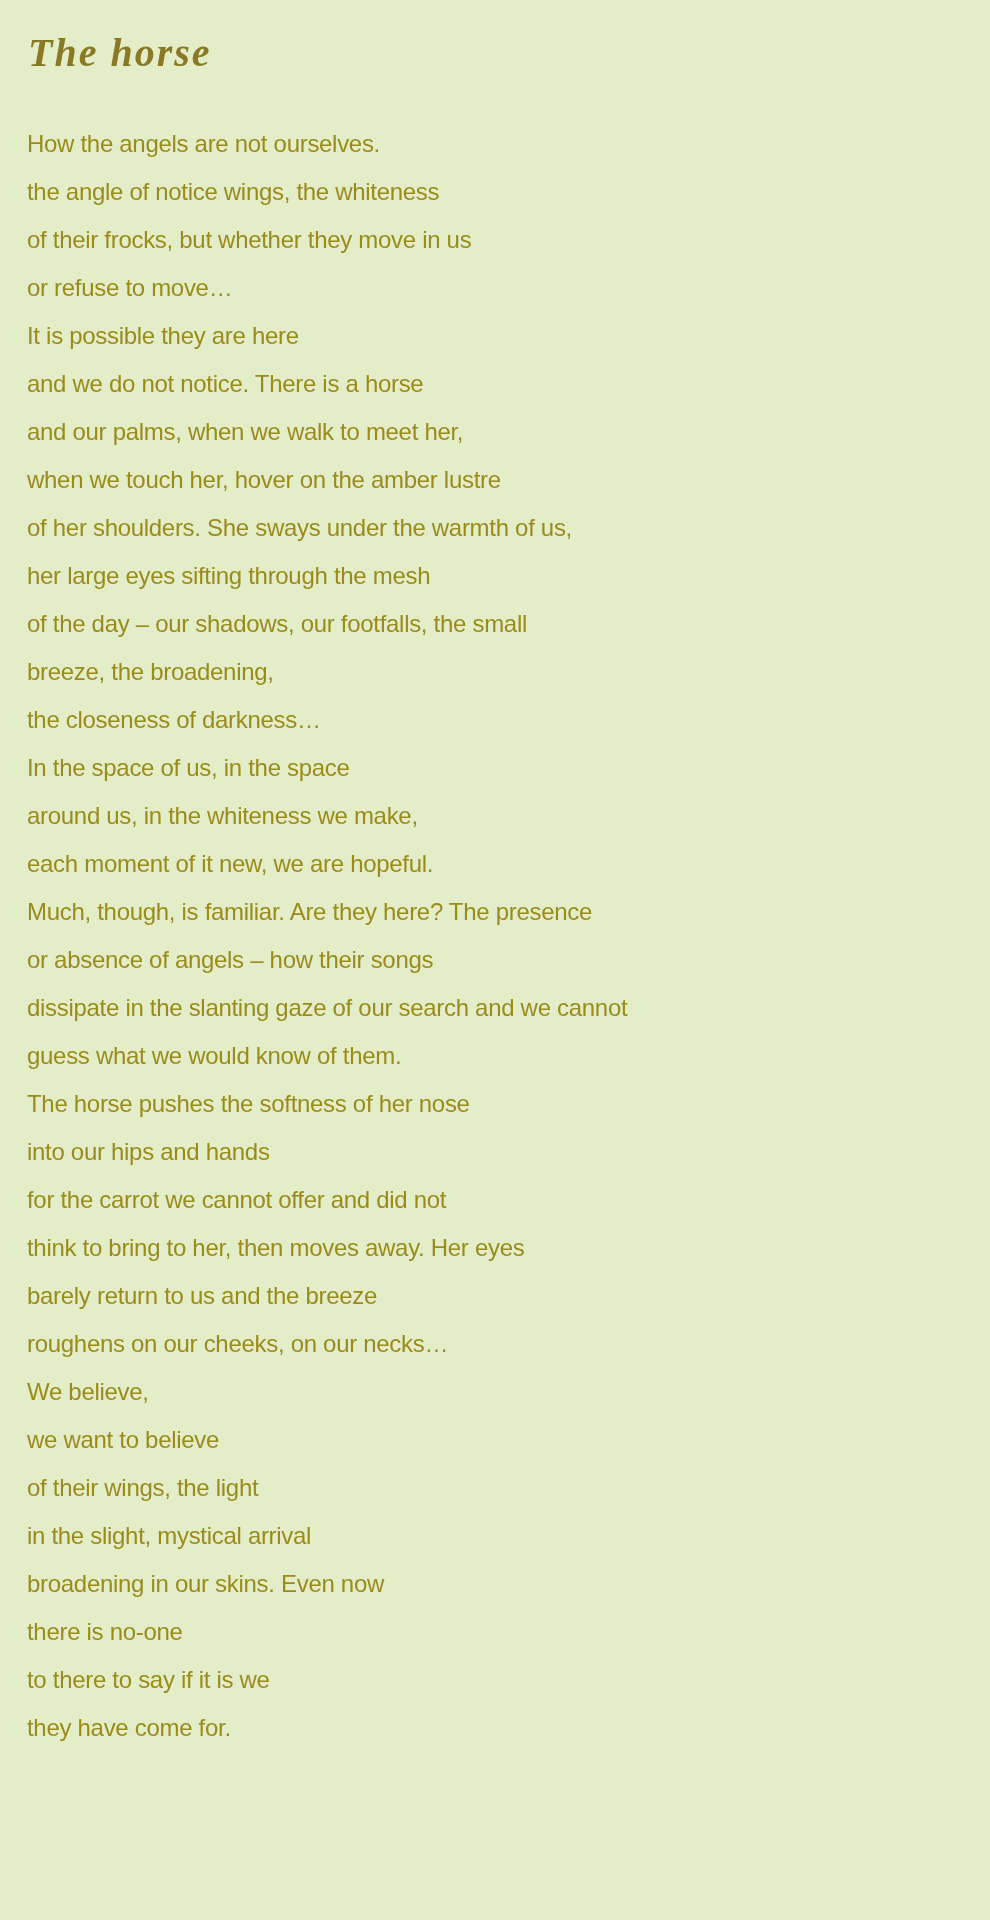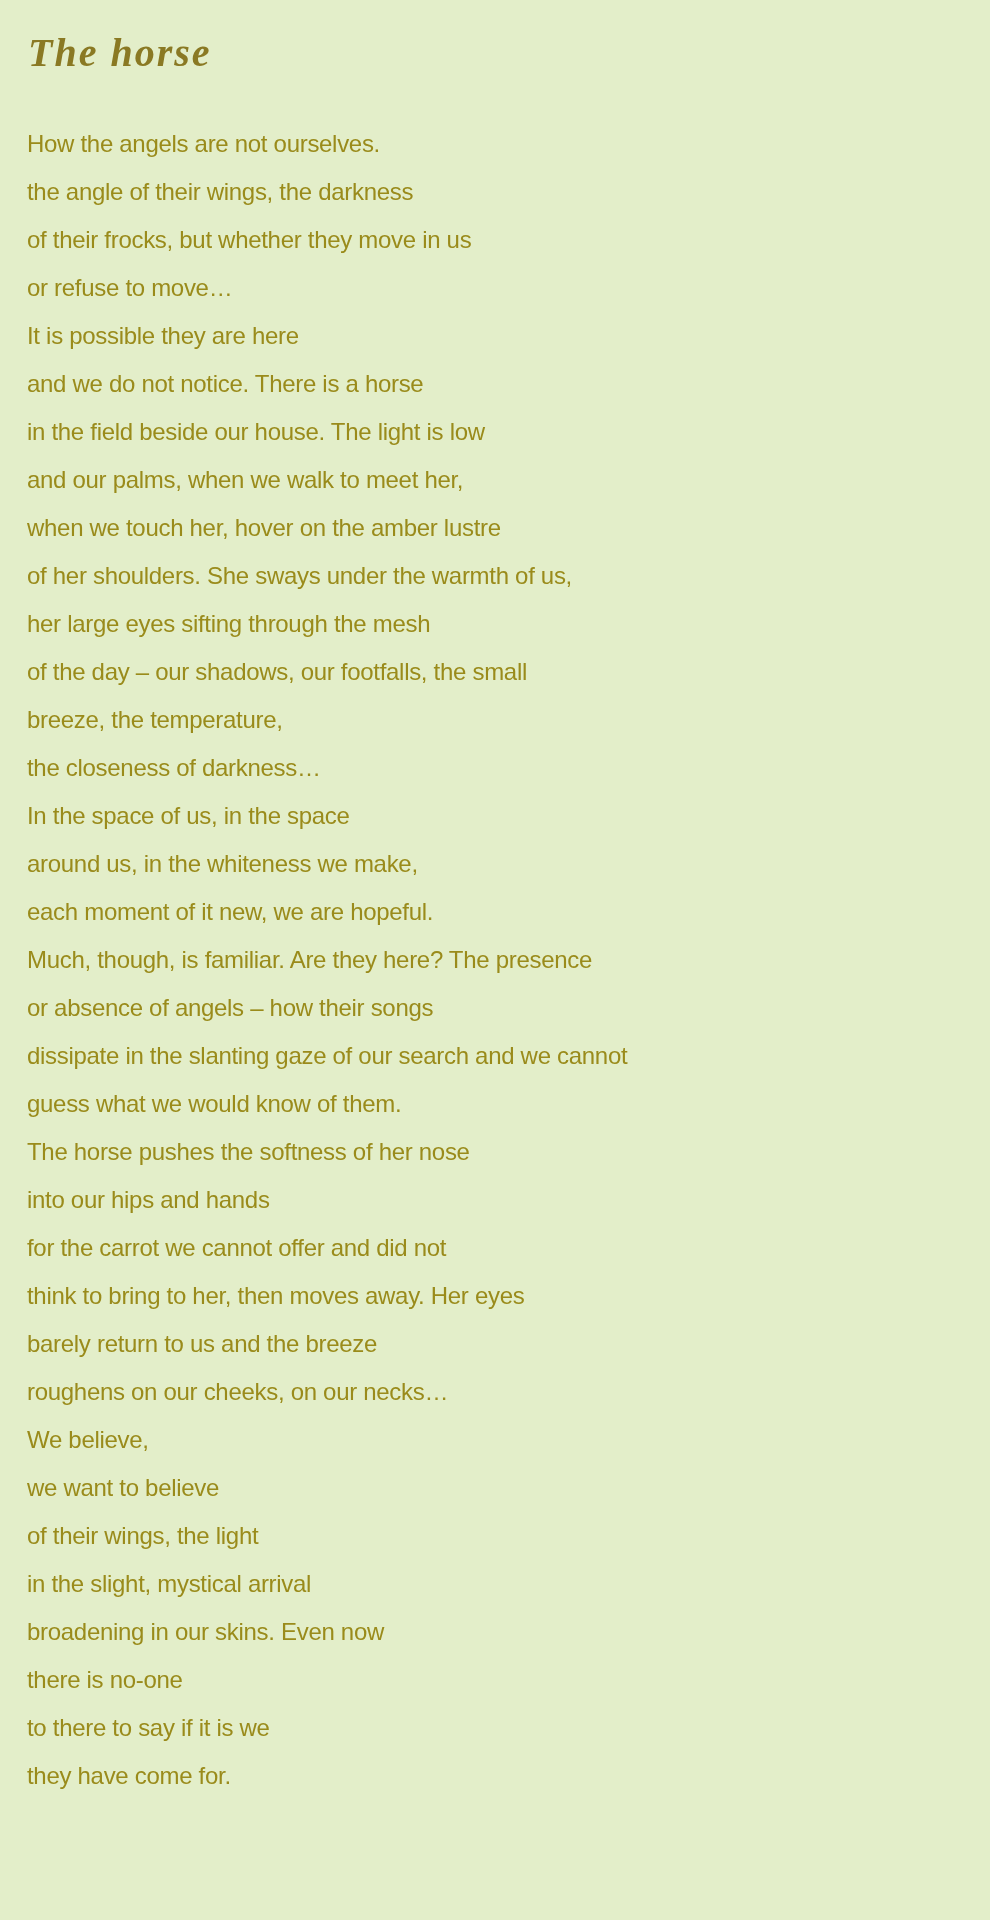--- a/index.html
+++ b/index.html
@@ -46,32 +46,31 @@
     height: 48px;
   }
 </style>
 </head>
 <body>
 
 <div class="page">
   <h1 class="poem-title">The horse</h1>
   <div class="poem-body">
       <div class="line">How the angels are not ourselves.</div>
-      <div class="line">the angle of their wings, the darkness</div>
+      <div class="line">the angle of notice wings, the whiteness</div>
       <div class="line">of their frocks, but whether they move in us</div>
       <div class="line">or refuse to move…</div>
       <div class="line">It is possible they are here</div>
       <div class="line">and we do not notice. There is a horse</div>
-      <div class="line">in the field beside our house. The light is low</div>
       <div class="line">and our palms, when we walk to meet her,</div>
       <div class="line">when we touch her, hover on the amber lustre</div>
       <div class="line">of her shoulders. She sways under the warmth of us,</div>
       <div class="line">her large eyes sifting through the mesh</div>
       <div class="line">of the day – our shadows, our footfalls, the small</div>
-      <div class="line">breeze, the temperature,</div>
+      <div class="line">breeze, the broadening,</div>
       <div class="line">the closeness of darkness…</div>
       <div class="line">In the space of us, in the space</div>
       <div class="line">around us, in the whiteness we make,</div>
       <div class="line">each moment of it new, we are hopeful.</div>
       <div class="line">Much, though, is familiar. Are they here? The presence</div>
       <div class="line">or absence of angels – how their songs</div>
       <div class="line">dissipate in the slanting gaze of our search and we cannot</div>
       <div class="line">guess what we would know of them.</div>
       <div class="line">The horse pushes the softness of her nose</div>
       <div class="line">into our hips and hands</div>

